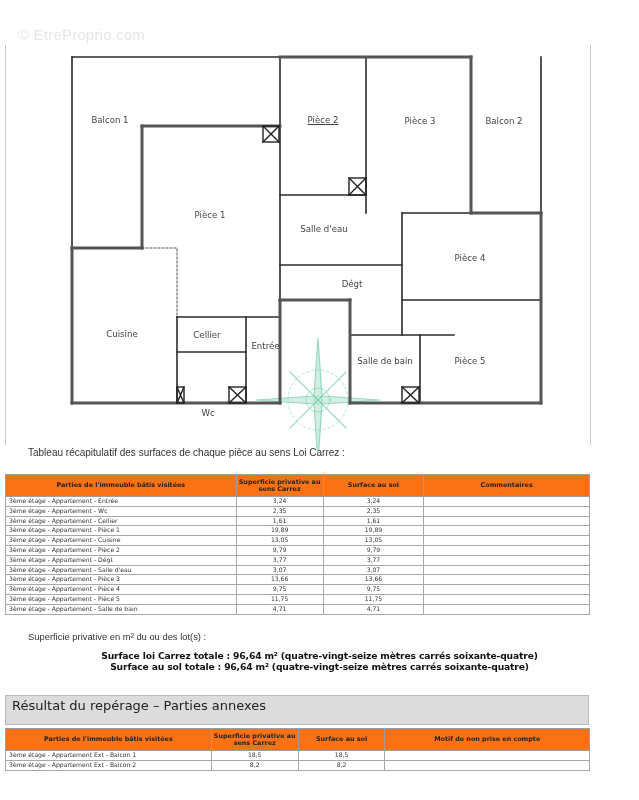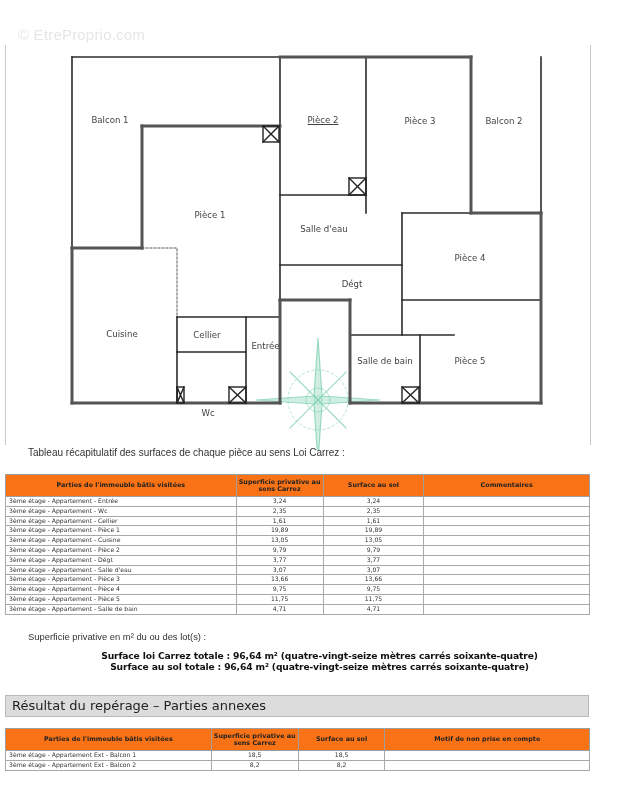--- a/index.html
+++ b/index.html
@@ -8,21 +8,21 @@
   .frame-line { position:absolute; top:45px; height:400px; width:1px; background:#c8c8c8; }
   .plan { position:absolute; left:0; top:0; width:639px; height:450px; }
   .room-label { position:absolute; font-size:8.6px; color:#444; white-space:nowrap; transform:translate(-50%,-50%); font-family:"DejaVu Sans", sans-serif; }
   .caption { position:absolute; left:28px; top:447px; font-size:10px; color:#333; font-family:"Liberation Sans", sans-serif; }
   table.t { position:absolute; border-collapse:collapse; font-size:6.1px; color:#333; font-family:"DejaVu Sans", sans-serif; }
   table.t th { background:#f97316; font-weight:bold; font-size:6.4px; color:#222; border:1px solid #9e9e9e; text-align:center; line-height:7px; padding:0 2px; }
   table.t td { border:1px solid #a8a8a8; border-top:1px solid #b5b5b5; padding:0 3px; height:8.8px; line-height:8.8px; white-space:nowrap; }
   table.t td.num { text-align:center; }
   .summary-intro { position:absolute; left:28px; top:631px; font-size:9.4px; color:#333; font-family:"Liberation Sans", sans-serif; }
   .total { position:absolute; width:639px; left:0; text-align:center; font-size:9.2px; font-weight:bold; color:#111; font-family:"DejaVu Sans", sans-serif; letter-spacing:-0.15px; }
-  .section-bar { position:absolute; left:5px; top:695px; width:584px; height:22px; background:#dcdcdc; border:1px solid #b9b9b9; box-sizing:border-box; }
+  .section-bar { position:absolute; left:5px; top:695px; width:584px; height:30px; background:#dcdcdc; border:1px solid #b9b9b9; box-sizing:border-box; }
   .section-bar span { position:absolute; left:6px; top:2px; font-size:13px; color:#222; font-family:"DejaVu Sans", sans-serif; }
 </style>
 </head>
 <body>
 
 <div class="watermark">© EtreProprio.com</div>
 <div class="frame-line" style="left:5px"></div>
 <div class="frame-line" style="left:590px"></div>
 
 <svg class="plan" viewBox="0 0 639 450" xmlns="http://www.w3.org/2000/svg">

